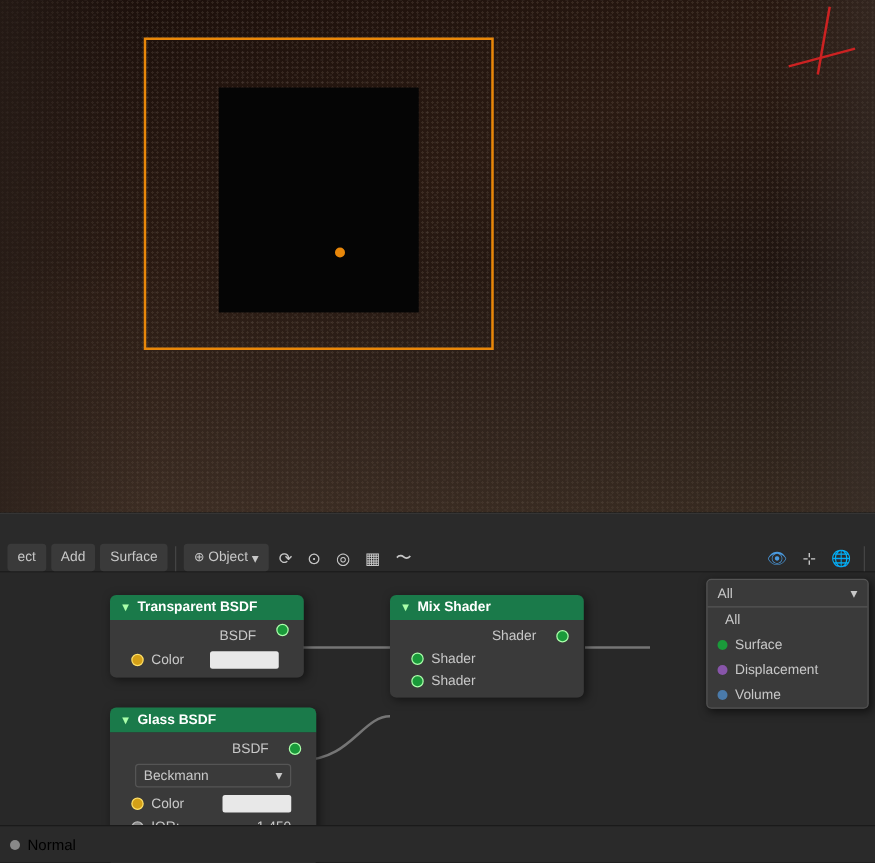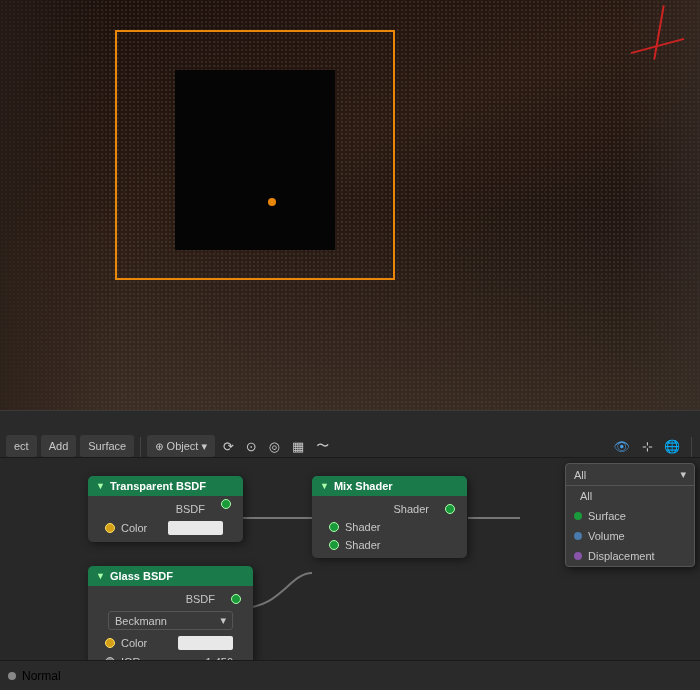--- a/index.html
+++ b/index.html
@@ -457,26 +457,26 @@
     </div>
     <div class="dropdown-item">
       <span></span>
       <span>All</span>
     </div>
     <div class="dropdown-item">
       <div class="dot-green"></div>
       <span>Surface</span>
     </div>
     <div class="dropdown-item">
+      <div class="dot-purple"></div>
+      <span>Displacement</span>
+    </div>
+    <div class="dropdown-item">
       <div class="dot-blue"></div>
       <span>Volume</span>
-    </div>
-    <div class="dropdown-item">
-      <div class="dot-purple"></div>
-      <span>Displacement</span>
     </div>
   </div>
 
 </div>
 
 <div id="bottom-bar">
   <div class="bottom-dot"></div>
   <span>Normal</span>
 </div>
 

